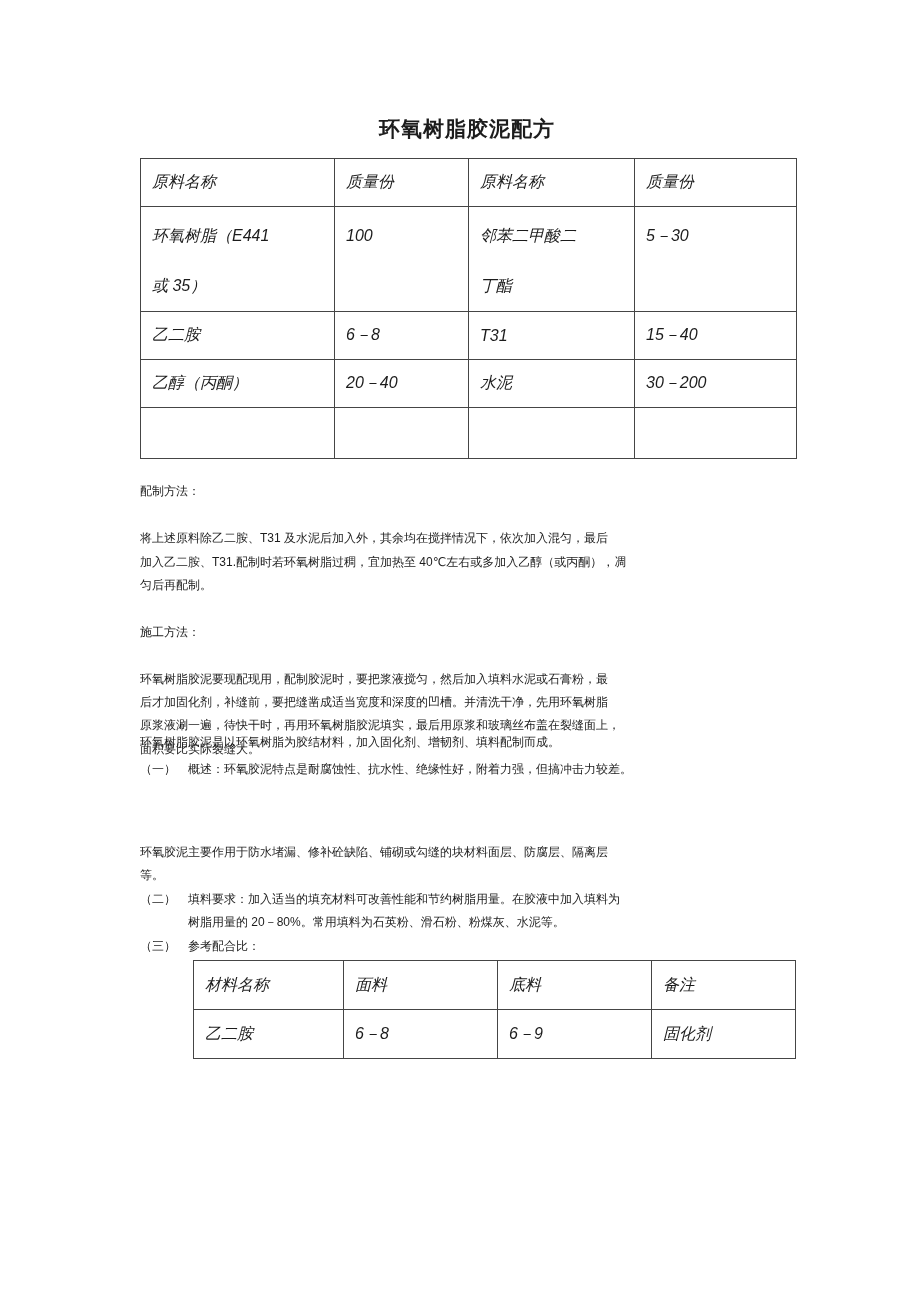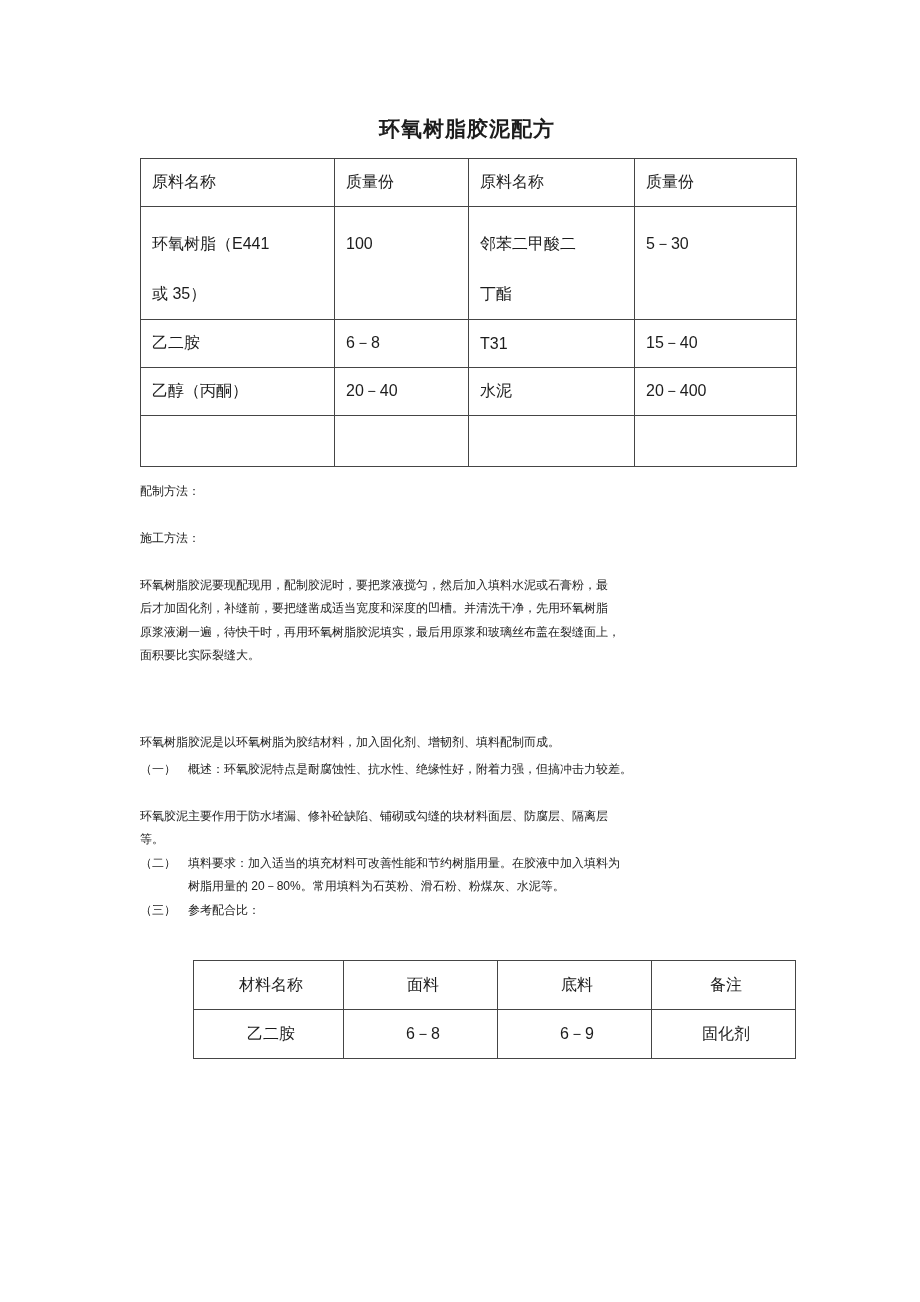--- a/index.html
+++ b/index.html
@@ -21,41 +21,42 @@
     text-align:center;
     font-size:21px;
     font-weight:bold;
     letter-spacing:1px;
   }
   table {
     position:absolute;
     border-collapse:collapse;
     table-layout:fixed;
     background:#ffffff;
+    font-style:italic;
   }
   td {
     border:1px solid #454545;
     font-size:16px;
     padding:0 6px 0 11px;
     vertical-align:middle;
     overflow:hidden;
   }
   .formula-table { left:133px; top:158px; width:656px; }
   .formula-table tr.hd   { height:48px; }
   .formula-table tr.tall td {
     height:99px;
     vertical-align:top;
-    padding-top:12px;
+    padding-top:4px;
     line-height:50px;
     white-space:pre-line;
   }
   .formula-table tr.r     { height:48px; }
   .formula-table tr.empty { height:51px; }
 
-  .mix-table { left:186px; top:960px; width:602px;text-align:center; }
+  .mix-table { left:186px; top:960px; width:602px; }
   .mix-table tr { height:49px; }
 
   .block {
     position:absolute;
     left:133px;
     width:668px;
     font-size:12px;
     line-height:23.4px;
     white-space:pre-line;
   }
@@ -92,44 +93,47 @@
     <tr class="r">
       <td>乙二胺</td>
       <td>6－8</td>
       <td>T31</td>
       <td>15－40</td>
     </tr>
     <tr class="r">
       <td>乙醇（丙酮）</td>
       <td>20－40</td>
       <td>水泥</td>
-      <td>20－400</td>
+      <td>30－200</td>
     </tr>
     <tr class="empty">
       <td></td>
       <td></td>
       <td></td>
       <td></td>
     </tr>
   </tbody>
     </table>
 
   <div class="block" style="top:457px">
     <div>配制方法：</div>
+    <div>将上述原料除乙二胺、T31 及水泥后加入外，其余均在搅拌情况下，依次加入混匀，最后
+加入乙二胺、T31.配制时若环氧树脂过稠，宜加热至 40℃左右或多加入乙醇（或丙酮），凋
+匀后再配制。</div>
     <div>施工方法：</div>
     <div>环氧树脂胶泥要现配现用，配制胶泥时，要把浆液搅匀，然后加入填料水泥或石膏粉，最
 后才加固化剂，补缝前，要把缝凿成适当宽度和深度的凹槽。并清洗干净，先用环氧树脂
 原浆液涮一遍，待快干时，再用环氧树脂胶泥填实，最后用原浆和玻璃丝布盖在裂缝面上，
 面积要比实际裂缝大。</div>
   </div>
 
   <div class="block" style="top:729px; line-height:27px">环氧树脂胶泥是以环氧树脂为胶结材料，加入固化剂、增韧剂、填料配制而成。
 （一）　概述：环氧胶泥特点是耐腐蚀性、抗水性、绝缘性好，附着力强，但搞冲击力较差。</div>
 
-  <div class="block" style="top:805px">环氧胶泥主要作用于防水堵漏、修补砼缺陷、铺砌或勾缝的块材料面层、防腐层、隔离层
+  <div class="block" style="top:841px">环氧胶泥主要作用于防水堵漏、修补砼缺陷、铺砌或勾缝的块材料面层、防腐层、隔离层
 等。
 （二）　填料要求：加入适当的填充材料可改善性能和节约树脂用量。在胶液中加入填料为
 　　　　树脂用量的 20－80%。常用填料为石英粉、滑石粉、粉煤灰、水泥等。
 （三）　参考配合比：</div>
 
   <table class="mix-table">
     <colgroup>
       <col style="width:150px">
         <col style="width:154px">
         <col style="width:154px">

